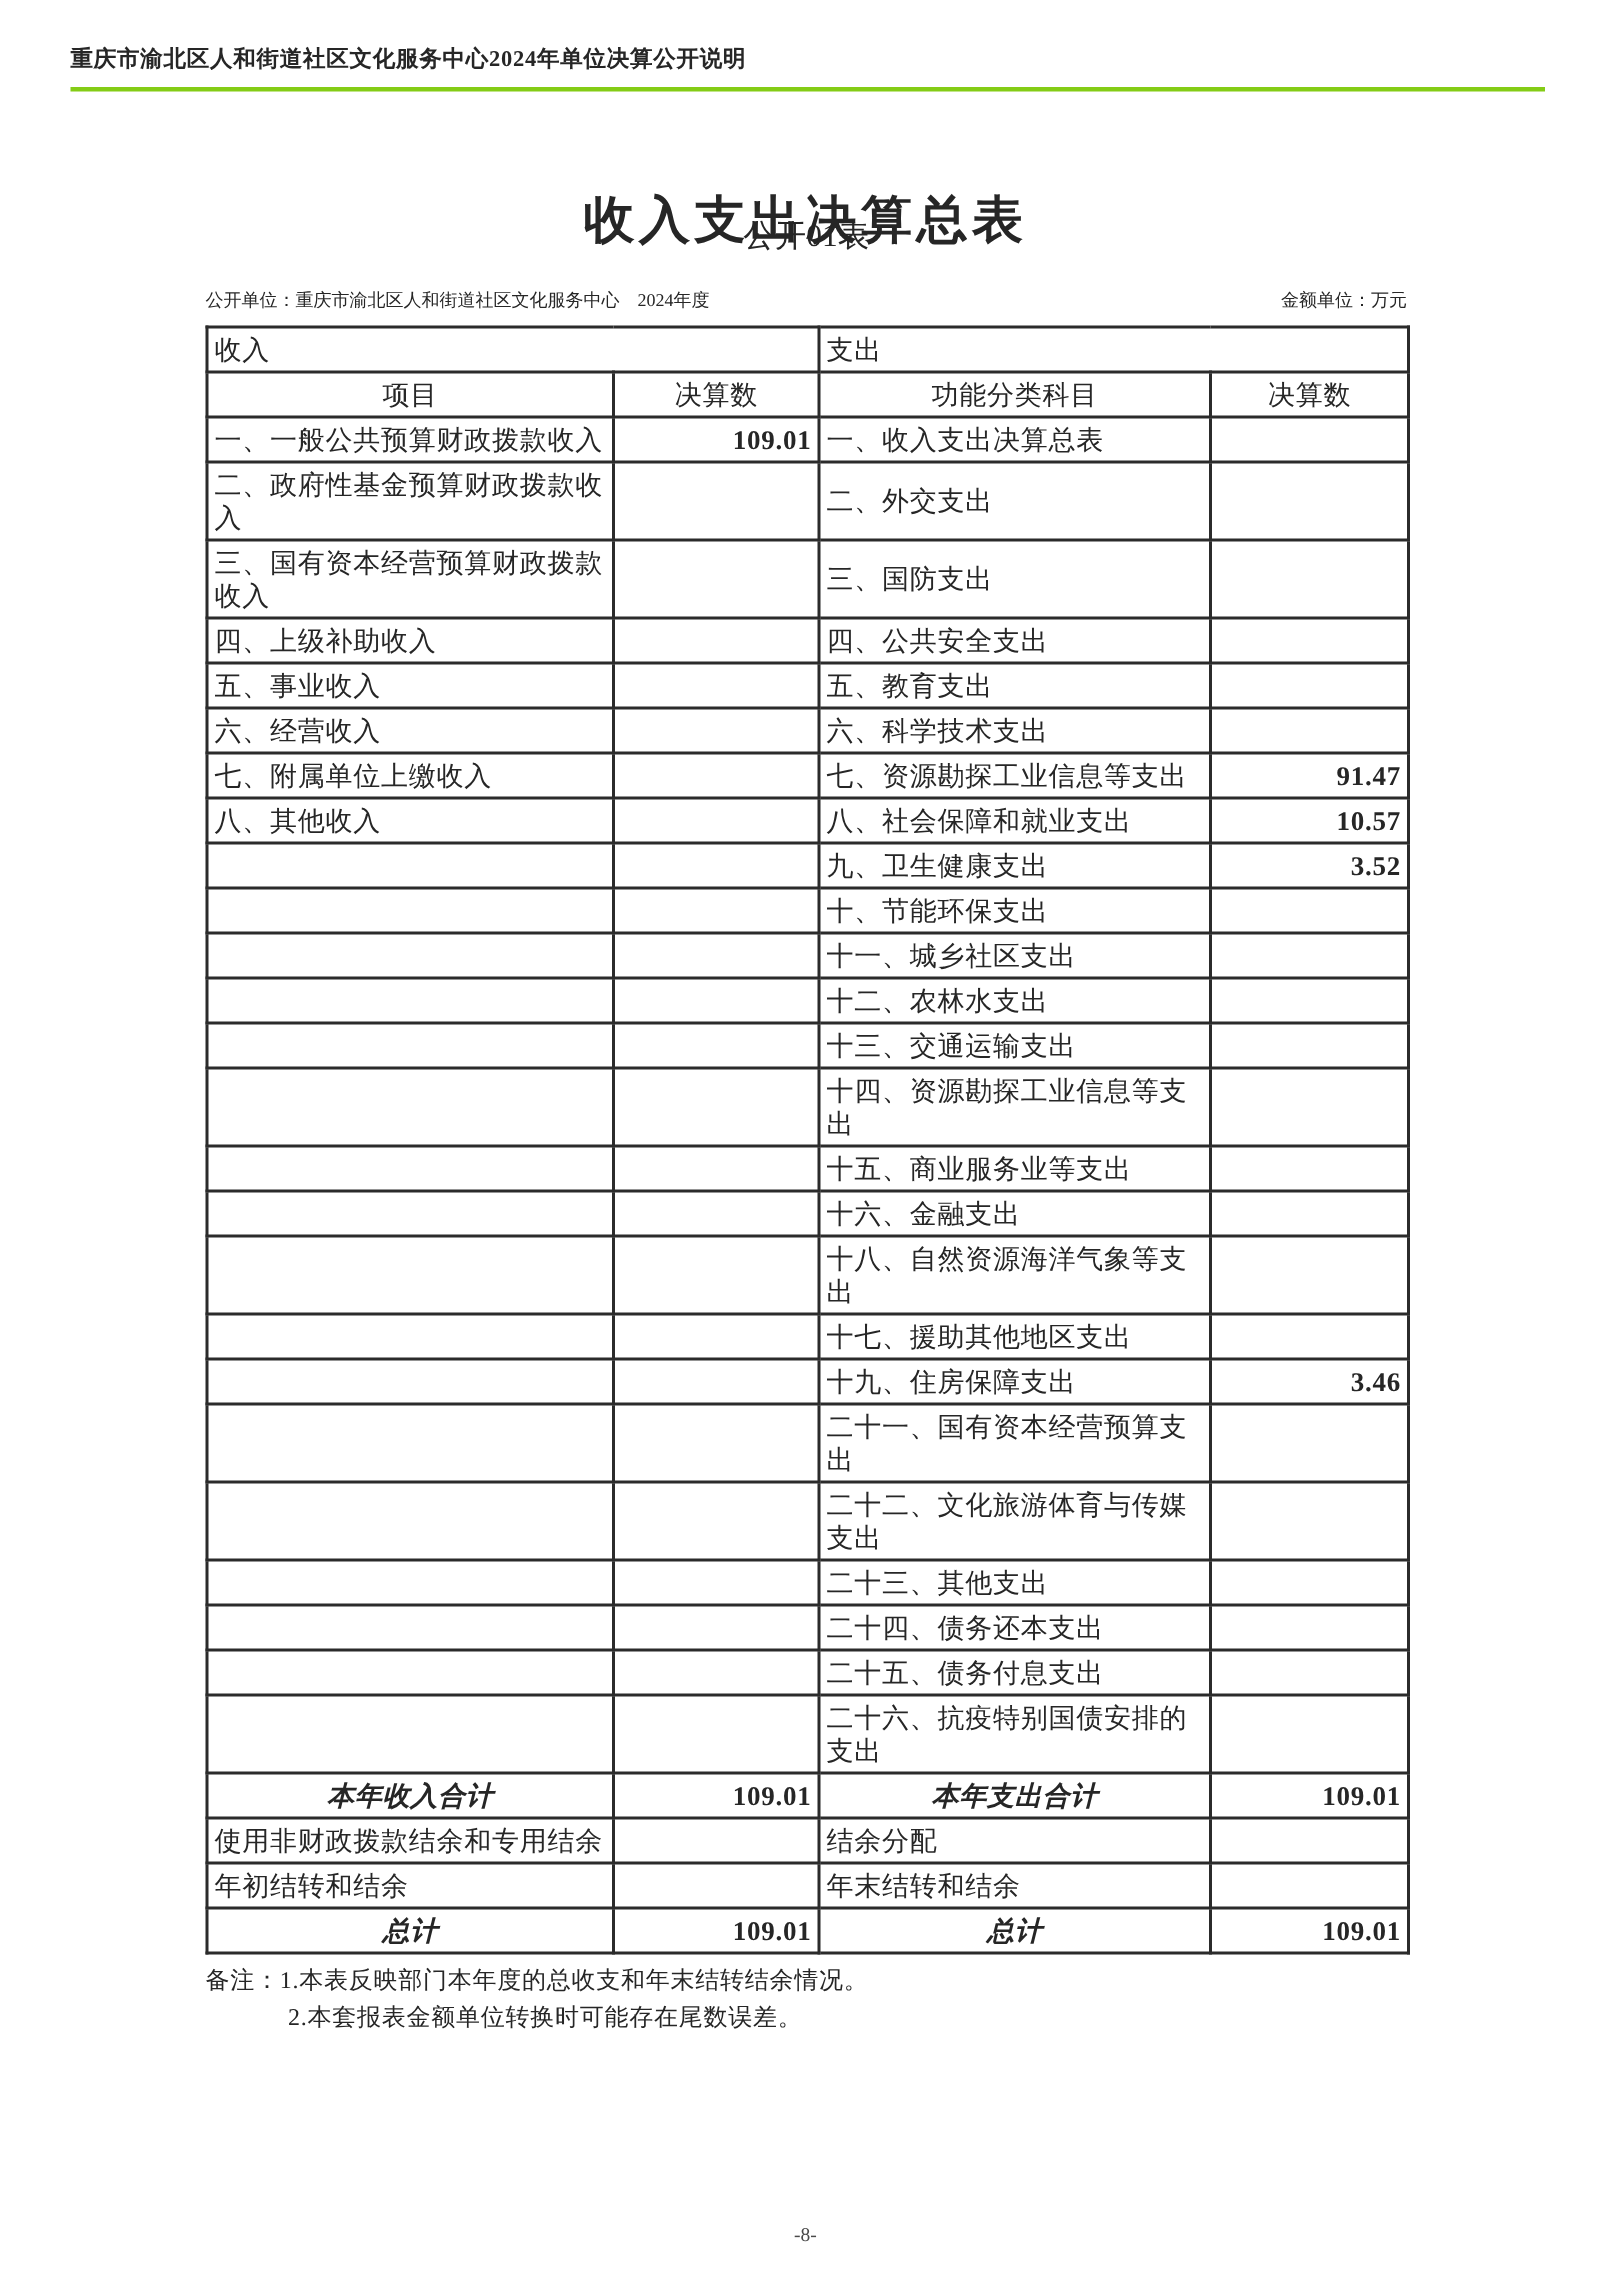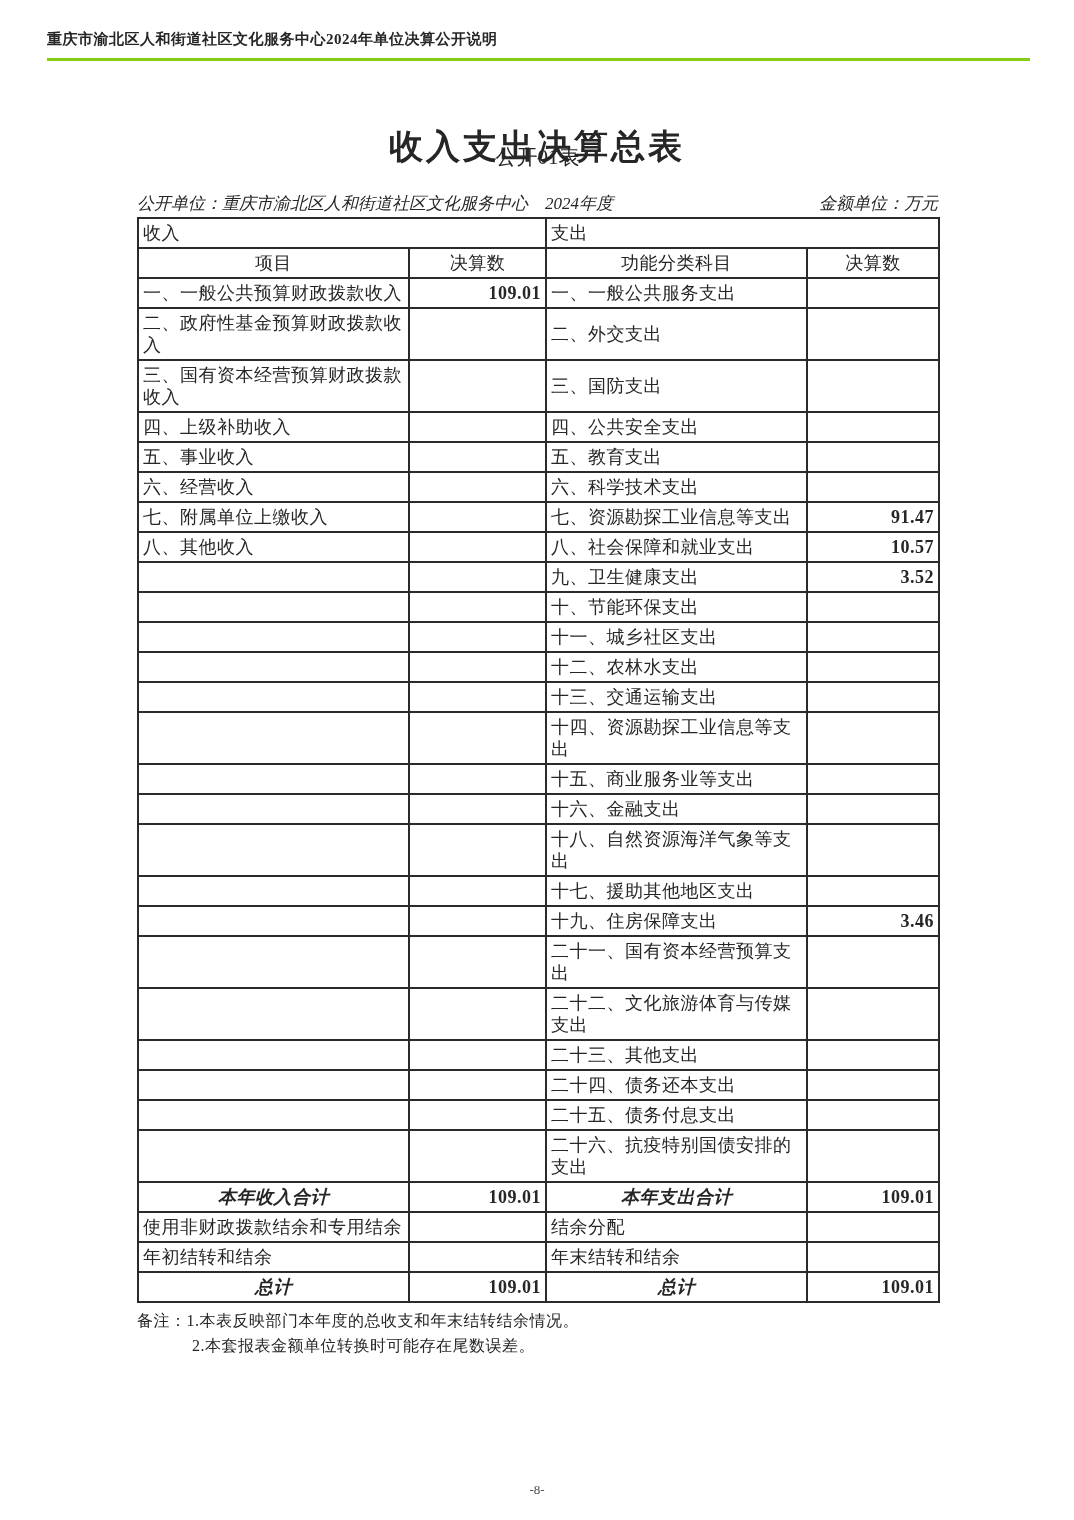--- a/index.html
+++ b/index.html
@@ -27,22 +27,21 @@
   }
   .table-label {
     position:absolute;
     top:143px; left:137px; width:801px;
     text-align:center; font-size:21px;
   }
   .unit-line {
     position:absolute;
     top:192px; left:137px; width:801px;
     display:flex; justify-content:space-between;
-    font-size:17px;
-    font-style:italic;
+    font-size:12px;
   }
   .table-wrap { position:absolute; top:217px; left:137px; width:801px; }
   table.main { border-collapse:collapse; table-layout:fixed; width:801px; }
   table.main th, table.main td {
     border:2px solid #2b2b2b;
     padding:3px 4px;
     font-size:18px;
     line-height:22px;
     letter-spacing:0.5px;
     vertical-align:middle;
@@ -95,21 +94,21 @@
           <th class="colhead">项目</th>
           <th class="colhead">决算数</th>
           <th class="colhead">功能分类科目</th>
           <th class="colhead">决算数</th>
         </tr>
       </thead>
       <tbody>
           <tr>
             <td class="td-item">一、一般公共预算财政拨款收入</td>
             <td class="td-val">109.01</td>
-            <td class="td-item">一、一般公共服务支出</td>
+            <td class="td-item">一、收入支出决算总表</td>
             <td class="td-val"></td>
           </tr>
           <tr>
             <td class="td-item">二、政府性基金预算财政拨款收入</td>
             <td class="td-val"></td>
             <td class="td-item">二、外交支出</td>
             <td class="td-val"></td>
           </tr>
           <tr>
             <td class="td-item">三、国有资本经营预算财政拨款收入</td>

